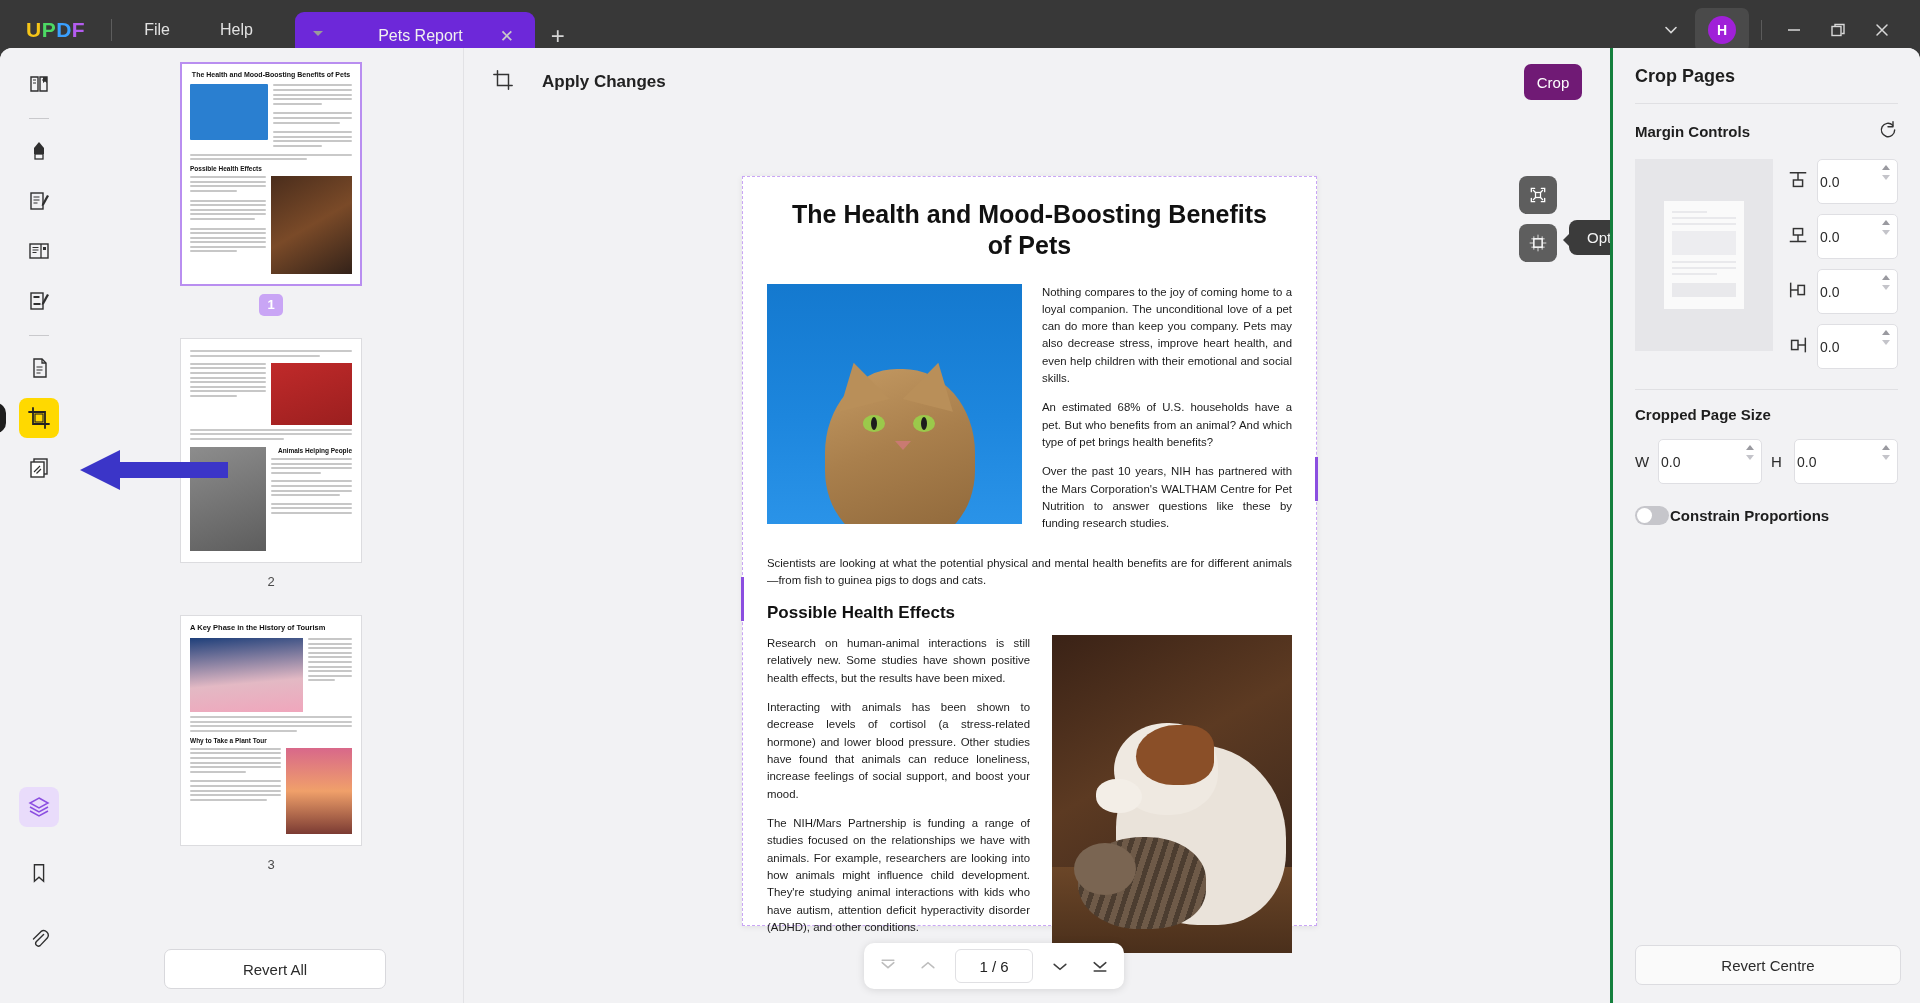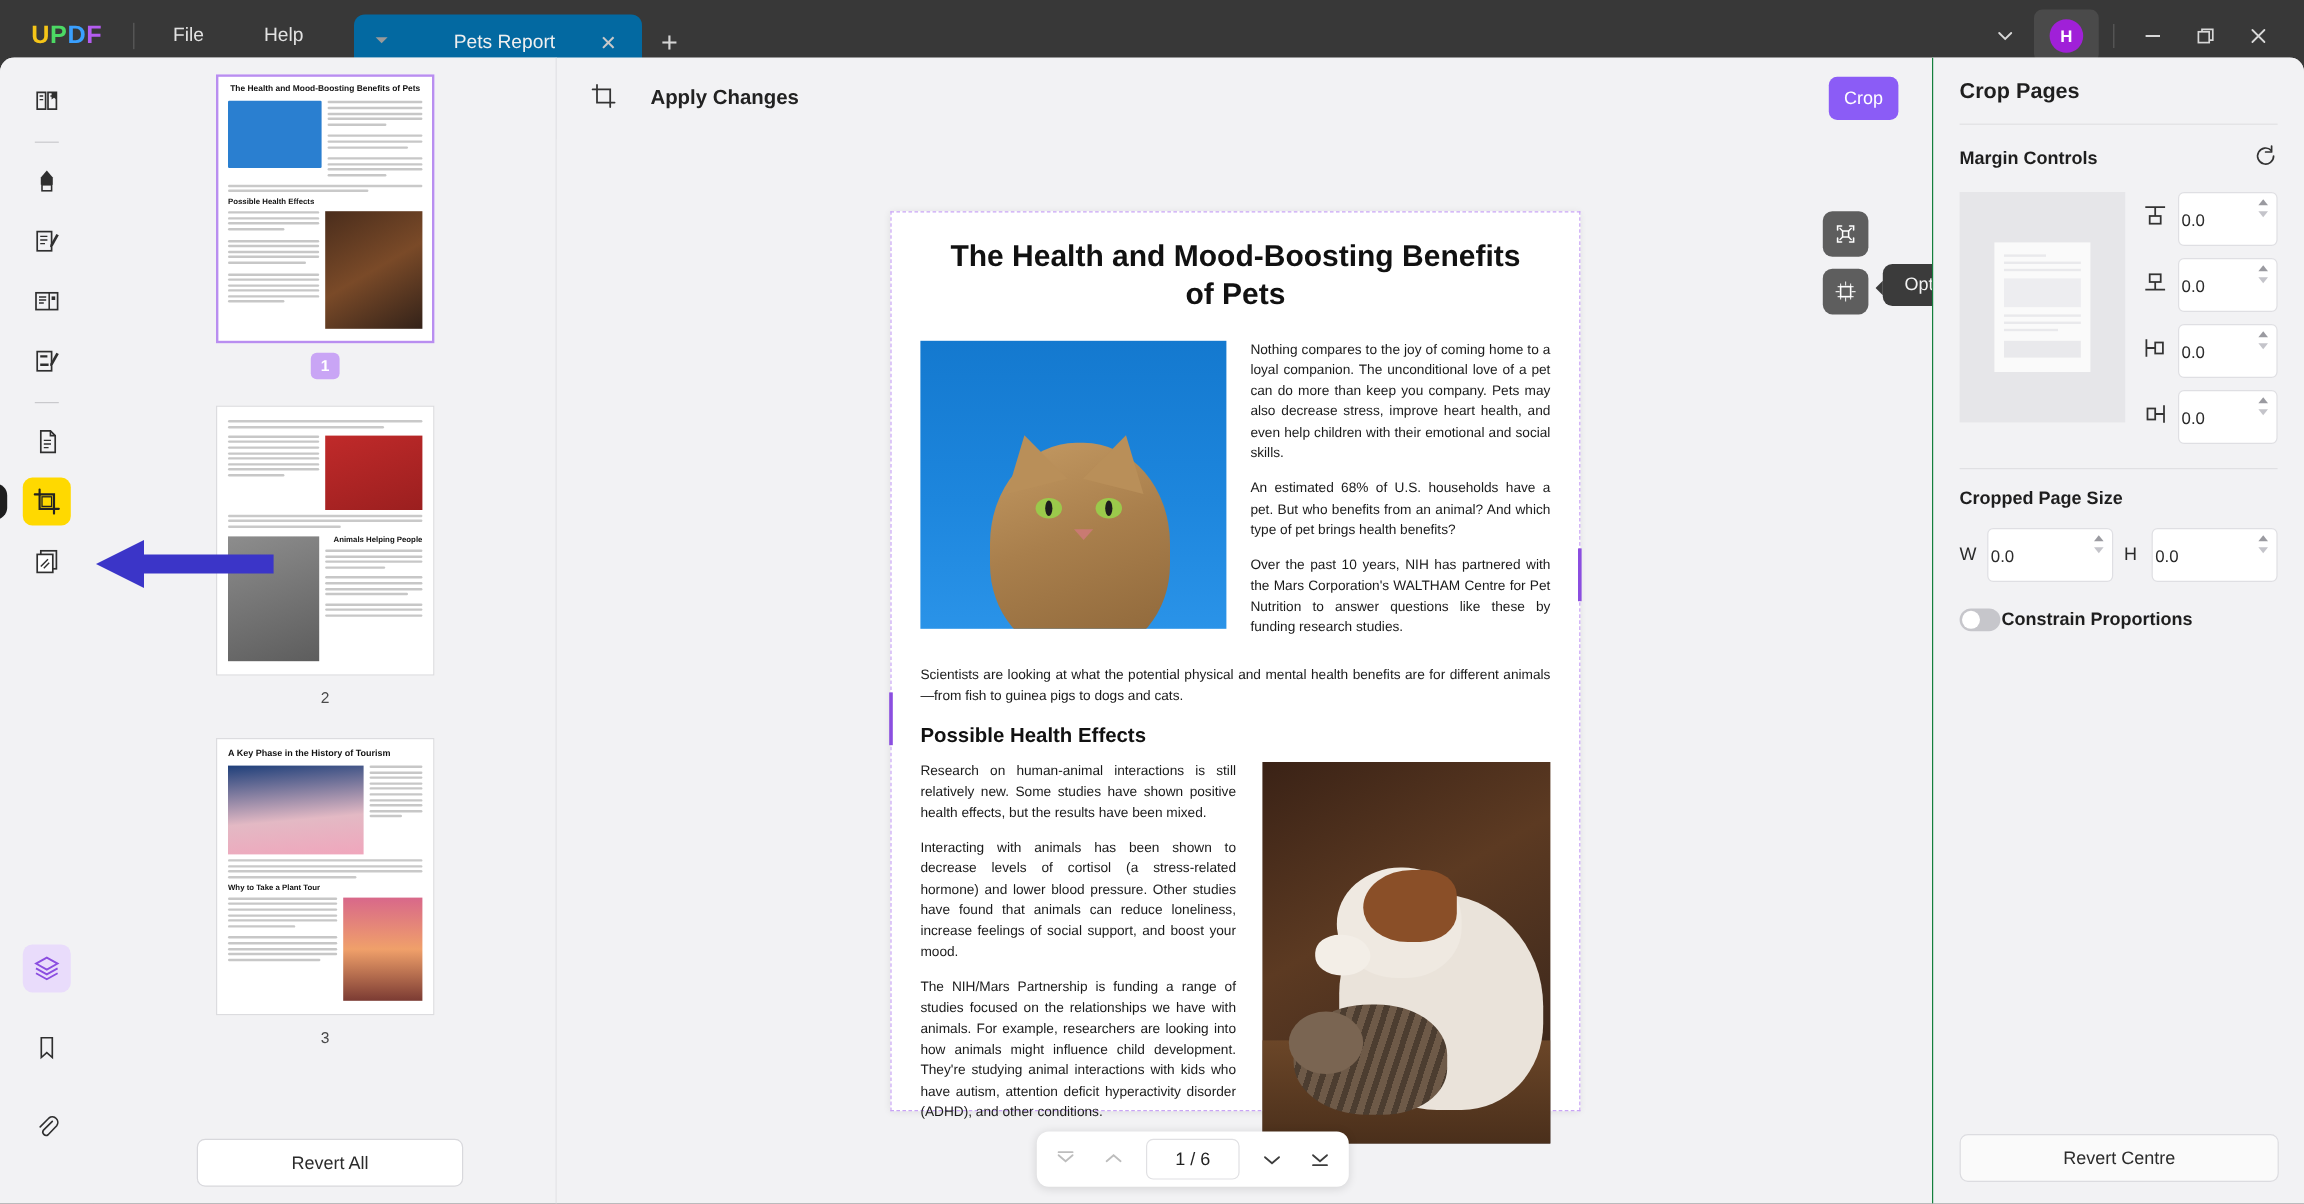--- a/index.html
+++ b/index.html
@@ -32,21 +32,21 @@
   .menu-item {
     color: #e2e2e2; font-size: 16px;
     padding: 8px 18px; margin-left: 14px;
     border-radius: 5px; cursor: default;
   }
   .menu-item:first-of-type { margin-left: 30px; }
   .tabstrip { display: flex; align-items: flex-end; height: 60px; margin-left: 24px; }
   .tab {
     position: relative;
     height: 48px; width: 240px;
-    background: #0369a1;
+    background: #6d28d9;
     border-radius: 9px 9px 0 0;
     display: flex; align-items: center; justify-content: center;
     color: #f0f0f0; font-size: 16px; padding-left: 11px;
   }
   .tab-caret {
     position: absolute; left: 18px; top: 19px;
     width: 0; height: 0;
     border-left: 5px solid transparent;
     border-right: 5px solid transparent;
     border-top: 5px solid #9a9a9a;
@@ -172,21 +172,21 @@
     width: 1146px; height: 68px;
     display: flex; align-items: center;
   }
   .apply-changes {
     display: flex; align-items: center; gap: 28px;
     margin-left: 28px; font-size: 17px; font-weight: bold; color: #222;
   }
   .crop-btn {
     margin-left: auto; margin-right: 28px;
     width: 58px; height: 36px; border-radius: 7px;
-    background: #8b5cf6; color: #ffffff;
+    background: #701a75; color: #ffffff;
     font-size: 15px;
     display: flex; align-items: center; justify-content: center;
   }
 
   
   .viewer {
     position: absolute; left: 464px; top: 68px;
     width: 1146px; height: 887px;
     background: #f2f2f4;
     overflow: hidden;
@@ -301,21 +301,21 @@
     width: 78px; height: 34px; border: 1px solid #e0e0e3; border-radius: 6px;
     font-size: 15px; color: #222;
     display: flex; align-items: center; justify-content: center; margin: 0 4px;
   }
 
   
   .rightpanel {
     position: absolute; right: 0; top: 0;
     width: 310px; height: 955px;
     background: #f2f2f4;
-    border-left: 1px solid #15803d;
+    border-left: 3px solid #15803d;
     padding: 18px 22px 0;
   }
   .rp-title { font-size: 18px; font-weight: bold; color: #1e1e1e; margin-bottom: 16px; }
   .rp-hr { height: 1px; background: #e0e0e3; margin-bottom: 16px; }
   .rp-sechead {
     display: flex; align-items: center; justify-content: space-between;
     font-size: 15px; font-weight: bold; color: #1e1e1e; margin-bottom: 16px;
   }
   .margin-area { display: flex; gap: 14px; margin-bottom: 20px; }
   .page-preview {

